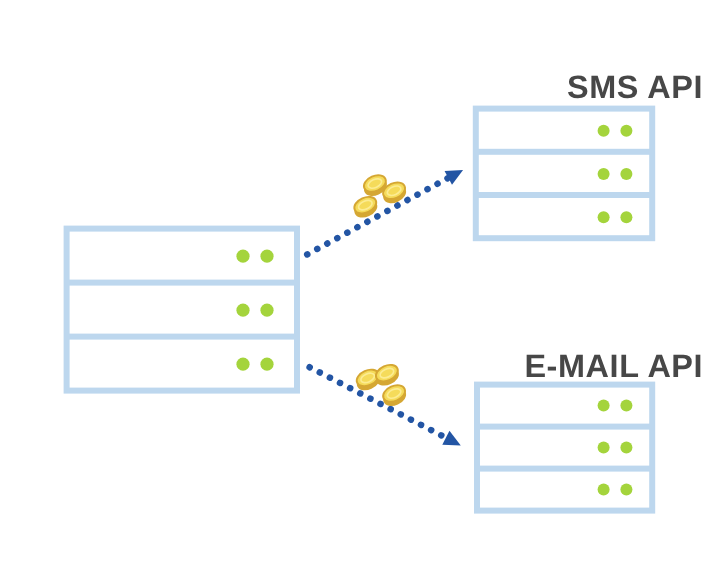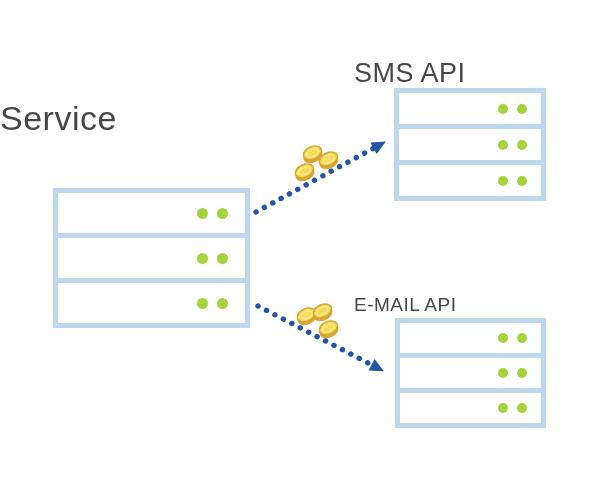--- a/index.html
+++ b/index.html
@@ -18,43 +18,43 @@
     position: relative;
     width: 600px;
     height: 488px;
     background: var(--canvas-bg);
     overflow: hidden;
     font-family: "Liberation Sans", sans-serif;
   }
   .node-title {
     position: absolute;
     color: var(--title-text);
-    font-weight: 400;
-    text-align: left;
+    font-weight: 700;
+    text-align: right;
     letter-spacing: 0.5px;
   }
   .service-title {
     left: 0px;
     top: 97px;
     width: 303px;
     font-size: 34px;
     line-height: 43px;
   }
   .sms-title {
     left: 354px;
     top: 57px;
     width: 232px;
     font-size: 27px;
     line-height: 32px;
   }
   .email-title {
     left: 354px;
     top: 289px;
     width: 232px;
-    font-size: 19px;
+    font-size: 27px;
     line-height: 32px;
   }
   .stack {
     position: absolute;
     background: var(--stack-border);
     padding: 5px;
     display: flex;
     flex-direction: column;
     gap: 5px;
   }
@@ -95,21 +95,20 @@
   .coin-depth { fill: var(--coin-edge); }
   .coin-face  { fill: var(--coin-fill); stroke: var(--coin-edge); stroke-width: 1.6; }
   .coin-ring  { fill: none; stroke: #fcec92; stroke-width: 1.4; }
 </style>
 </head>
 <body>
 
 <div class="canvas">
 
   <div class="node-title service-title">
-    <div>Service</div>
   </div>
   <div class="stack service-stack">
     <div class="row">
       <span class="dot"></span>
       <span class="dot"></span>
     </div>
     <div class="row">
       <span class="dot"></span>
       <span class="dot"></span>
     </div>

